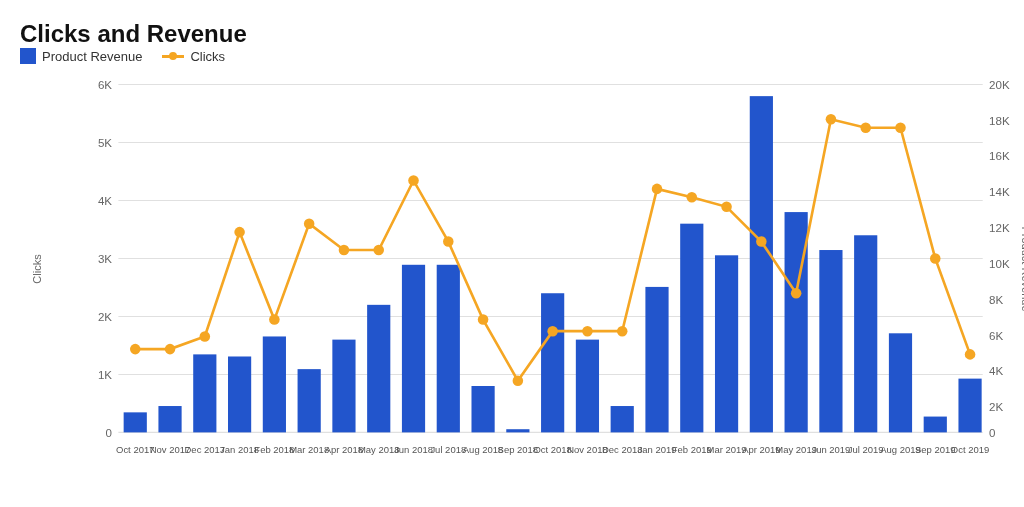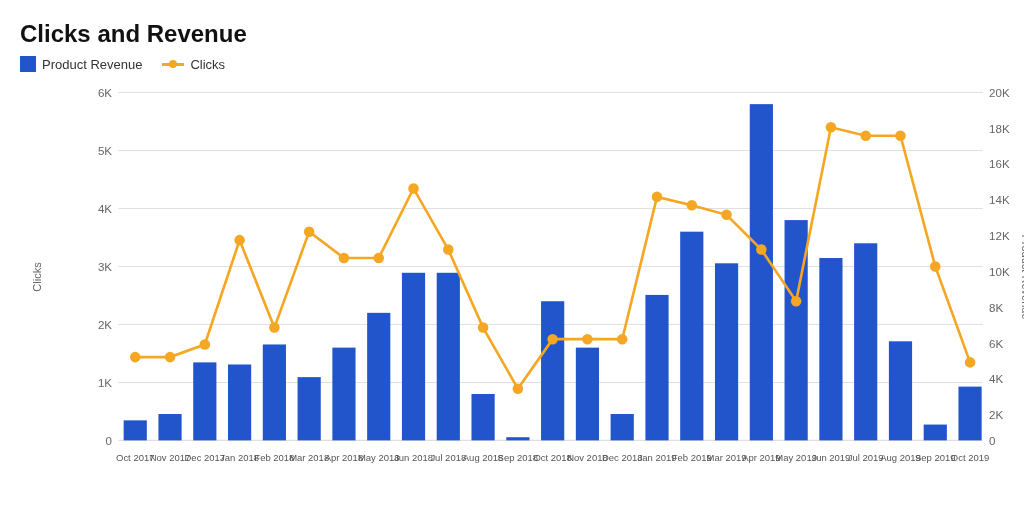--- a/index.html
+++ b/index.html
@@ -8,21 +8,20 @@
       font-family: Arial, sans-serif;
       padding: 20px;
       width: 1024px;
       height: 507px;
       overflow: hidden;
     }
     .chart-title {
       font-size: 24px;
       font-weight: bold;
       color: #111;
-      margin-bottom: 8px;
     }
     .legend {
       display: flex;
       align-items: center;
       gap: 20px;
       margin-bottom: 10px;
       font-size: 13px;
       color: #333;
     }
     .legend-item {

